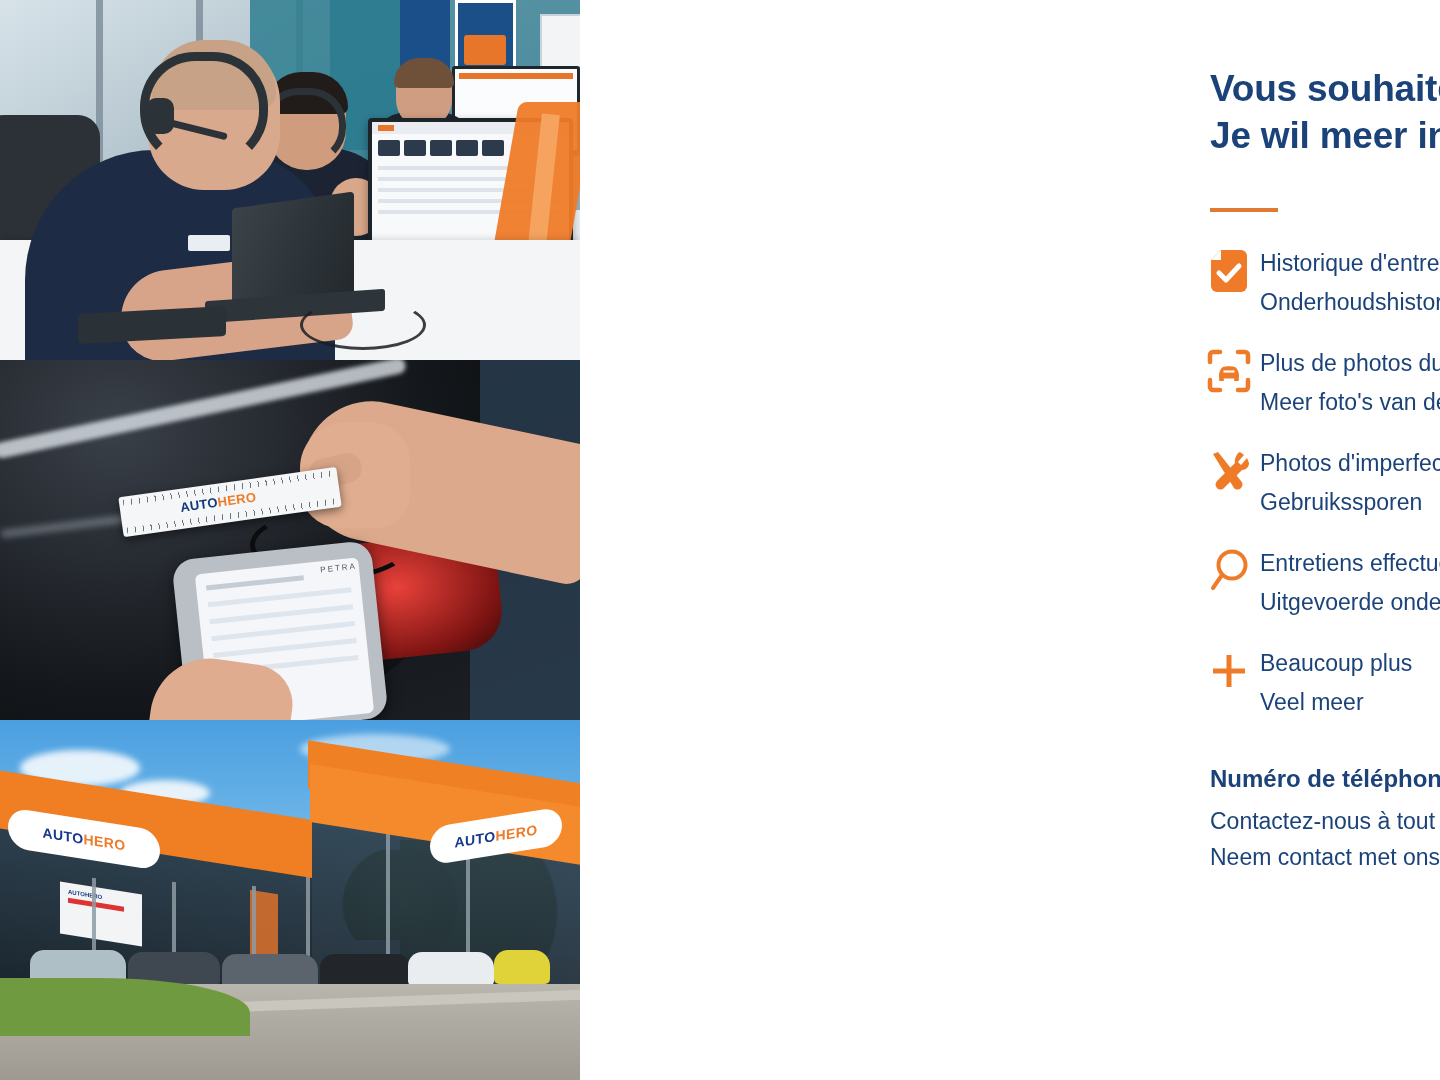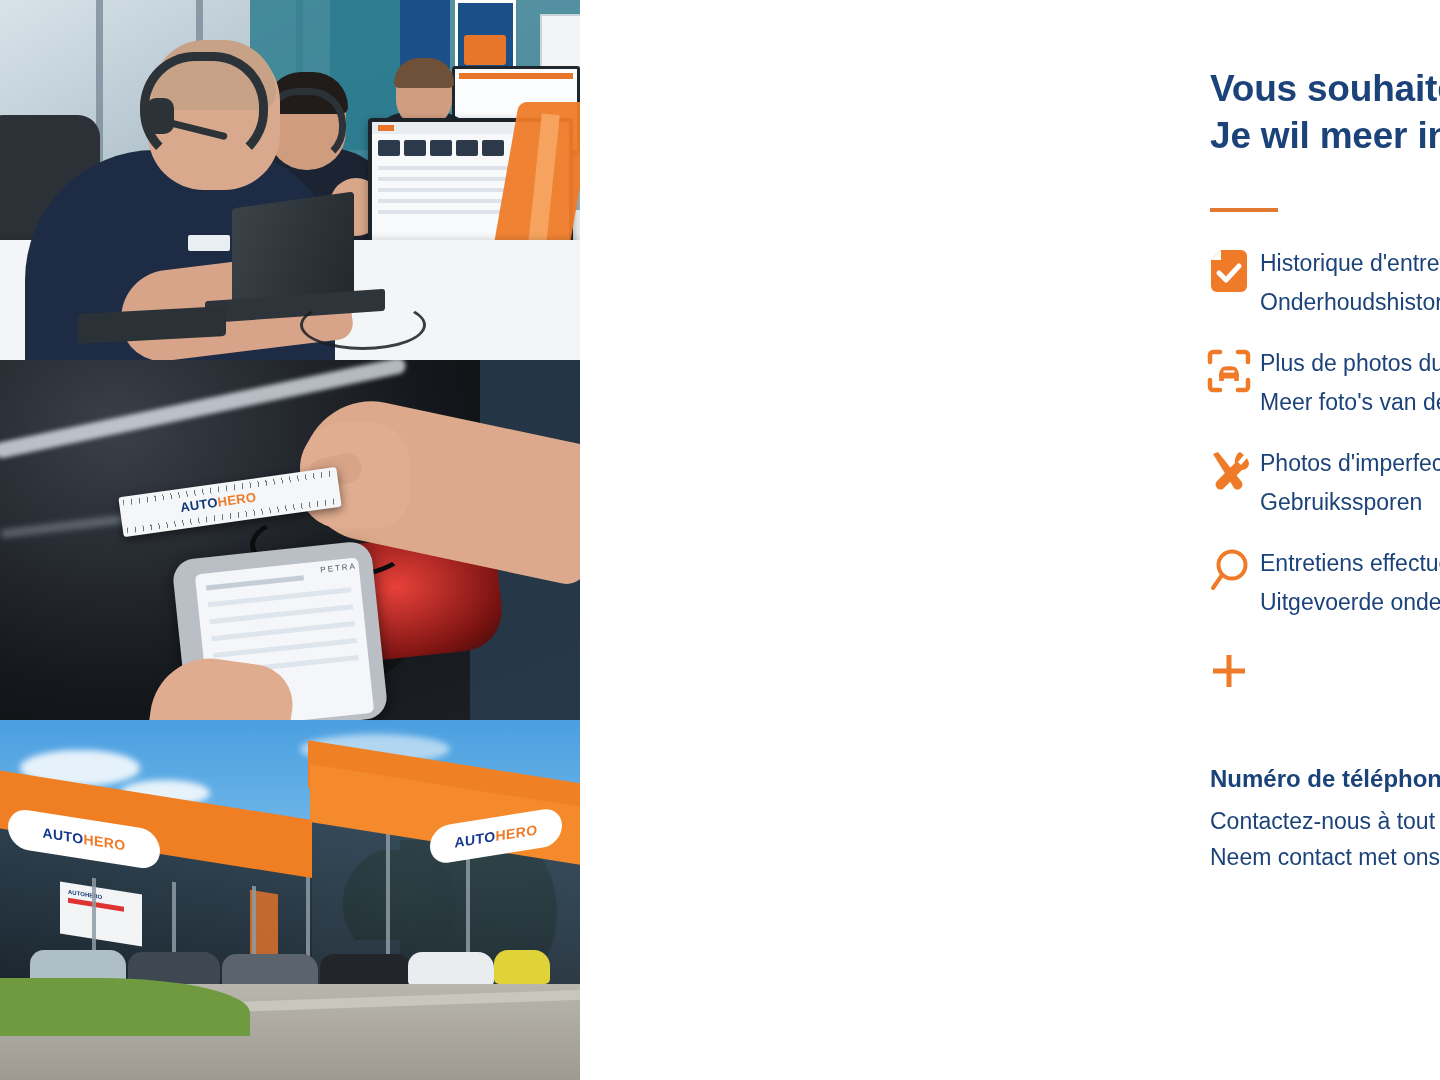--- a/index.html
+++ b/index.html
@@ -388,20 +388,24 @@
           <div class="nl">Uitgevoerde onderhoudswerkzaamheden</div>
         </div>
       </div>
 
       <div class="item">
         <div class="icon">
           <svg width="44" height="44" viewBox="0 0 44 44">
             <path d="M22 6 V38 M6 22 H38" stroke="#ef7b29" stroke-width="5" stroke-linecap="butt"></path>
           </svg>
         </div>
+        <div class="labels">
+          <div class="fr">Beaucoup plus</div>
+          <div class="nl">Veel meer</div>
+        </div>
       </div>
     </div>
 
     <div class="contact">
       <div class="phone">Numéro de téléphone / Telefoonnummer: +3228877759</div>
       <div class="l">Contactez-nous à tout moment pour plus de détails !</div>
       <div class="l">Neem contact met ons op voor meer informatie!</div>
     </div>
 
   </div>

